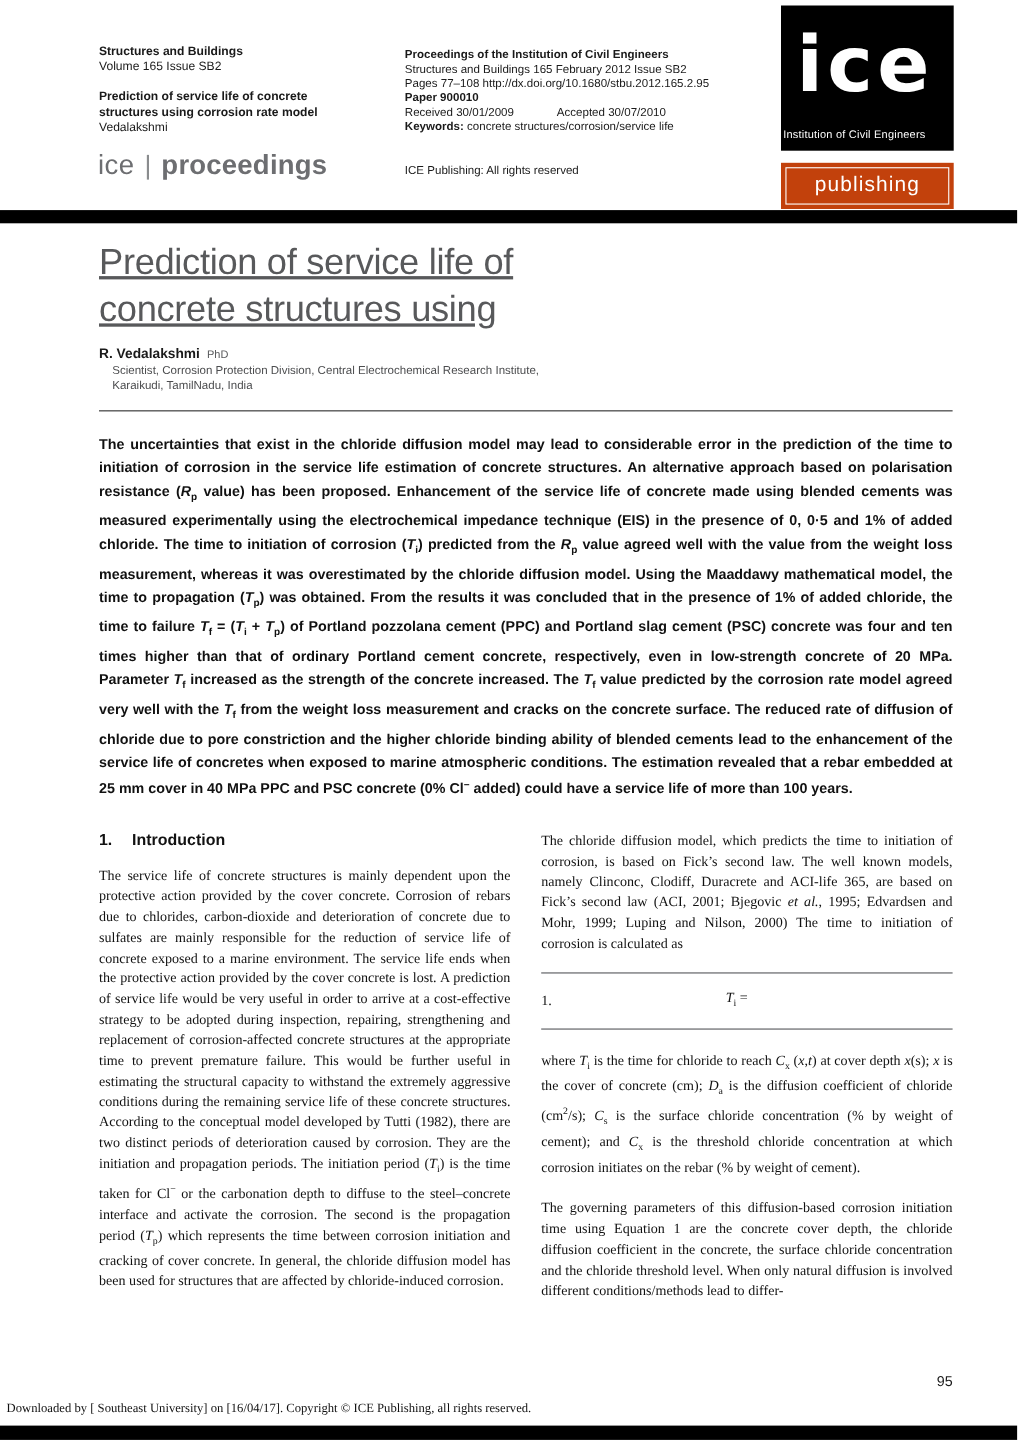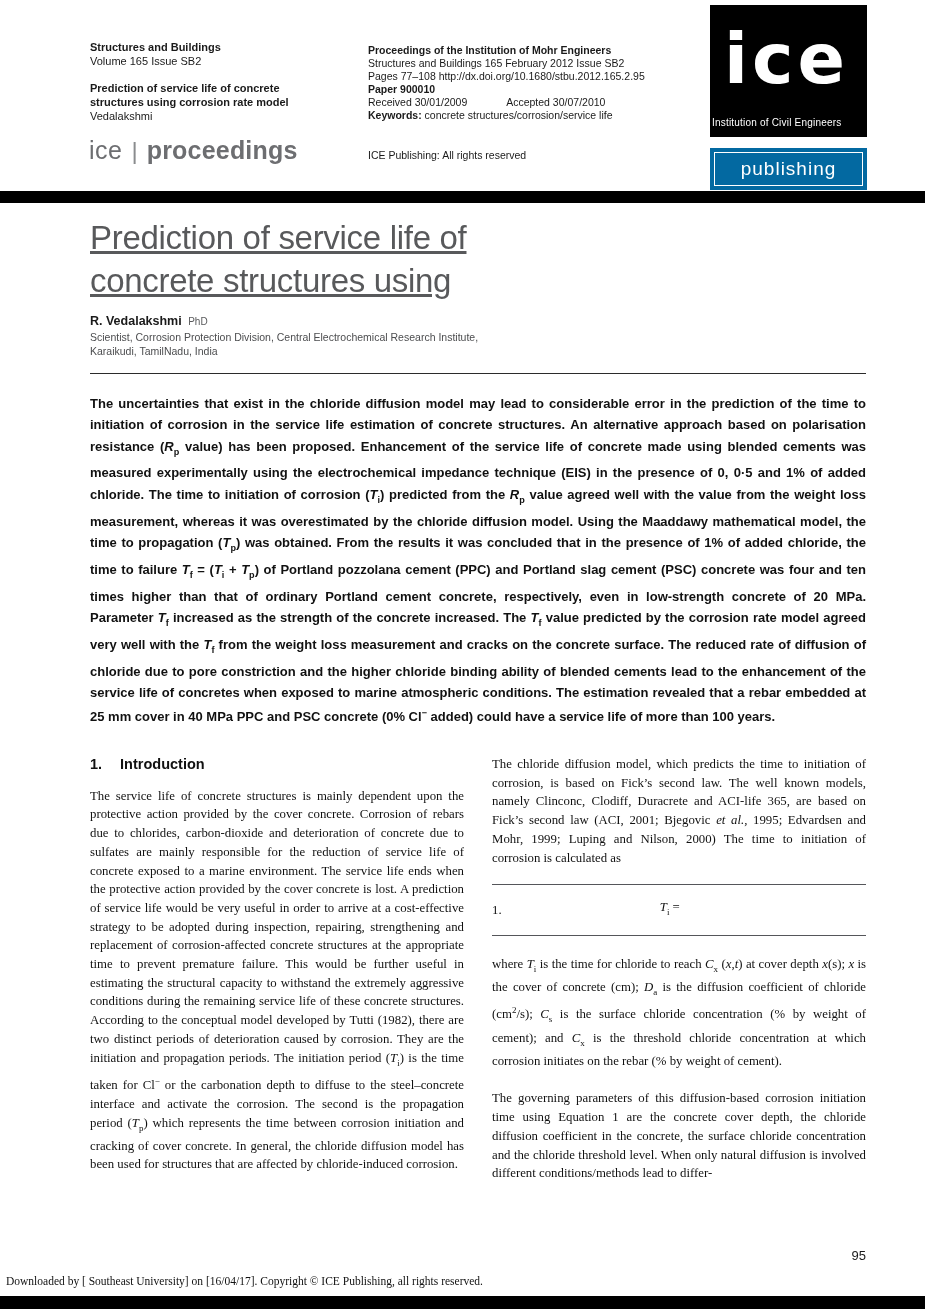--- a/index.html
+++ b/index.html
@@ -20,34 +20,34 @@
 
   .hcol-mid { position:absolute; left:368px; top:44px; width:330px; font-size:10.5px; line-height:13px; }
   .bold { font-weight:bold; }
   .h-accepted { display:inline-block; margin-left:36px; }
   .h-rights { margin-top:27px; }
 
   .ice-box { position:absolute; left:710px; top:5px; width:157px; height:132px; background:#000; color:#fff; }
   .ice-logo { position:absolute; left:14px; top:8px; font-size:70px; line-height:92px; font-weight:bold; letter-spacing:4px; font-family:"DejaVu Sans", sans-serif; }
   .ice-inst { position:absolute; left:2px; bottom:9px; font-size:10px; letter-spacing:0.2px; }
 
-  .publishing-box { position:absolute; left:710px; top:148px; width:157px; height:42px; background:#0369a1; padding:4px; }
+  .publishing-box { position:absolute; left:710px; top:148px; width:157px; height:42px; background:#c2410c; padding:4px; }
   .publishing-inner { width:100%; height:100%; border:1px solid #fff; display:flex; align-items:center; justify-content:center; color:#fff; font-size:19px; letter-spacing:1px; }
 
   .bar-top { position:absolute; left:0; top:191px; width:925px; height:12px; background:#000; }
   .bar-bottom { position:absolute; left:0; top:1296px; width:925px; height:13px; background:#000; }
 
   
   .main { position:absolute; left:90px; top:216px; width:776px; }
   .title { font-size:33px; line-height:43px; color:#58595b; font-weight:400; letter-spacing:-0.3px; }
   .title span { display:block;text-decoration:underline; }
   .author-line { margin-top:12px; font-size:12.5px; }
   .author-name { font-weight:bold; }
   .author-degree { font-size:10px; color:#58595b; margin-left:3px; }
-  .affiliation { margin-top:3px; font-size:10.5px; line-height:13.5px; color:#4c4d4f; width:400px; }
+  .affiliation { margin-top:3px; font-size:10.5px; line-height:13.5px; color:#4c4d4f; width:400px;margin-left:12px; }
   .rule { border:none; border-top:1px solid #2b2b2b; margin-top:15px; }
 
   .abstract { margin-top:19px; font-weight:bold; font-size:13px; line-height:21.3px; text-align:justify; color:#111; }
 
   .columns { margin-top:27px; display:flex; gap:28px; }
   .col { width:374px; text-align:justify; font-family:"Liberation Serif", serif; font-size:12.8px; line-height:18.7px; color:#111; }
   .section-heading { font-family:"Liberation Sans", sans-serif; font-size:14.5px; font-weight:bold; margin-bottom:13px; display:flex; gap:18px; text-align:left; }
   .col p { margin-bottom:0; }
   .col p + p { margin-top:19px; }
 
@@ -77,21 +77,21 @@
     <div class="h-author">Vedalakshmi</div>
   </div>
 
   <div class="logo-line">
     <span class="logo-ice">ice</span>
     <span class="logo-sep">|</span>
     <span class="logo-proc">proceedings</span>
   </div>
 
   <div class="hcol-mid">
-    <div class="bold">Proceedings of the Institution of Mohr Engineers</div>
+    <div class="bold">Proceedings of the Institution of Civil Engineers</div>
     <div>Structures and Buildings 165 February 2012 Issue SB2</div>
     <div>Pages 77–108 http://dx.doi.org/10.1680/stbu.2012.165.2.95</div>
     <div class="bold">Paper 900010</div>
     <div>
       <span>Received 30/01/2009</span>
       <span class="h-accepted">Accepted 30/07/2010</span>
     </div>
     <div>
       <span class="bold">Keywords:</span>
       <span>concrete structures/corrosion/service life</span>

